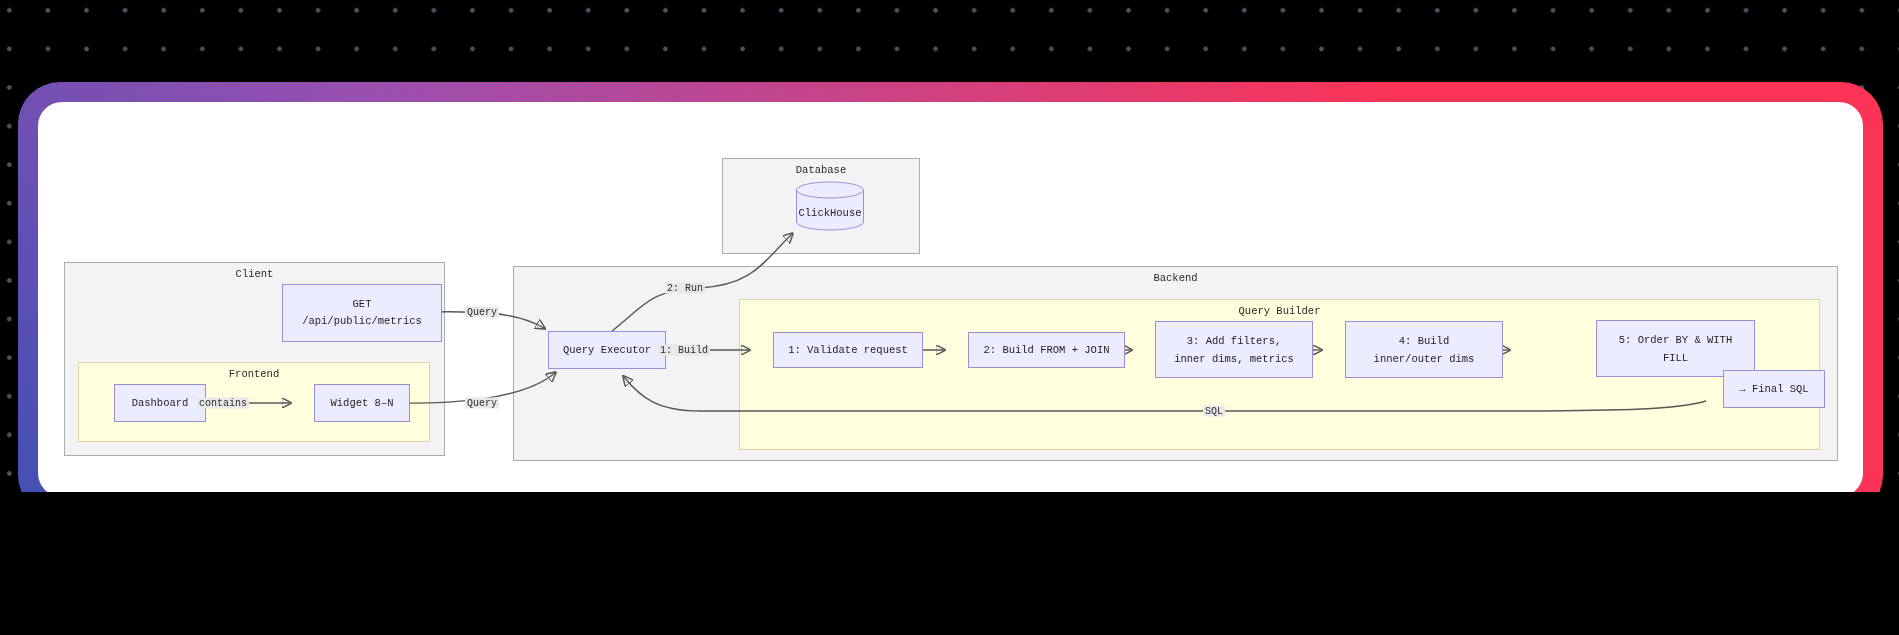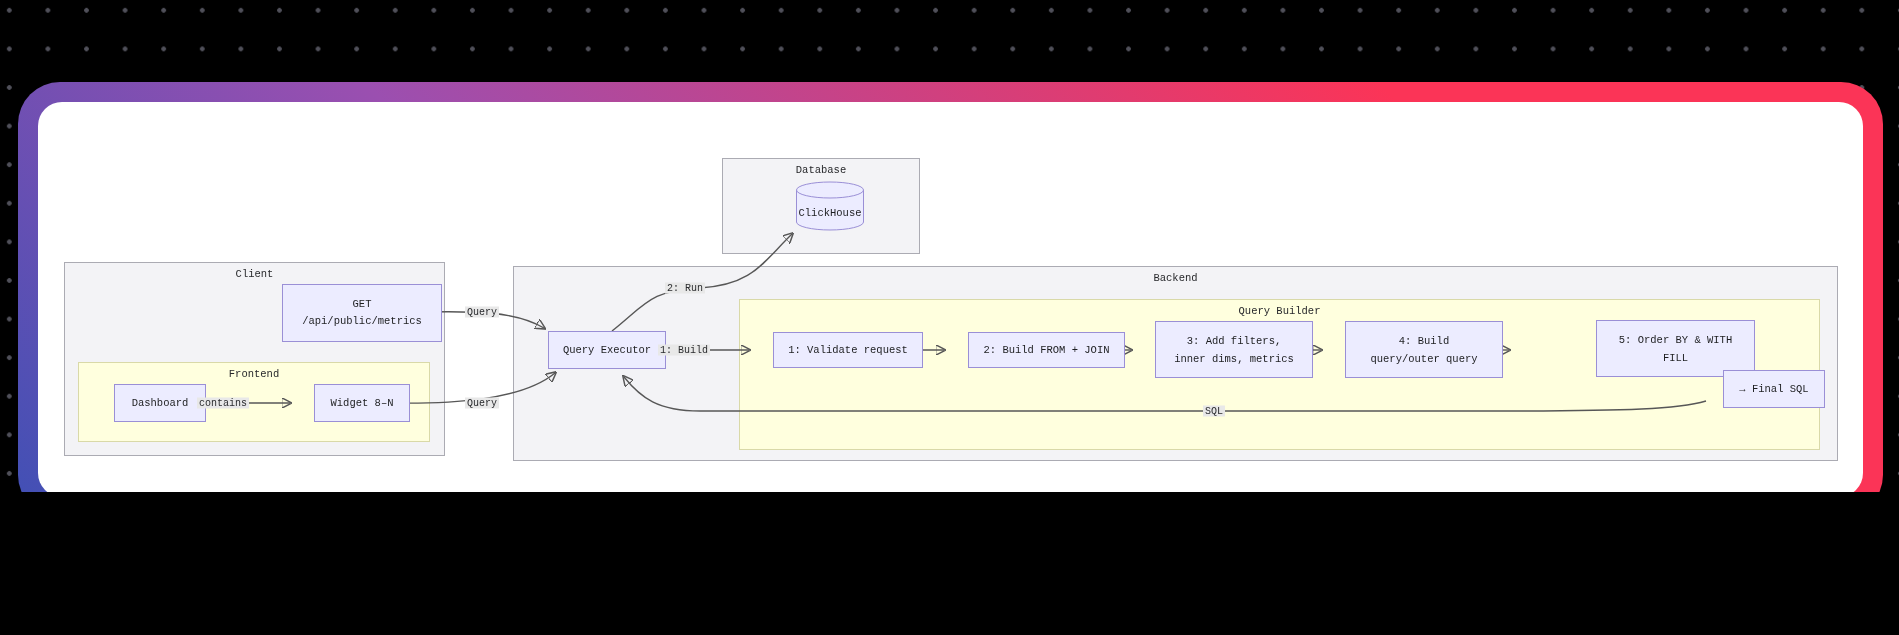--- a/index.html
+++ b/index.html
@@ -128,21 +128,21 @@
       <span>2: Build FROM + JOIN</span>
     </div>
 
     <div class="node" style="left:1135px; top:321px; width:158px; height:57px;">
       <span>3: Add filters,</span>
       <span>inner dims, metrics</span>
     </div>
 
     <div class="node" style="left:1325px; top:321px; width:158px; height:57px;">
       <span>4: Build</span>
-      <span>query/outer query</span>
+      <span>inner/outer dims</span>
     </div>
 
     <div class="node" style="left:1576px; top:320px; width:159px; height:57px;">
       <span>5: Order BY &amp; WITH</span>
       <span>FILL</span>
     </div>
 
     <div class="node" style="left:1703px; top:370px; width:102px; height:38px;">
       <span>→ Final SQL</span>
     </div>

